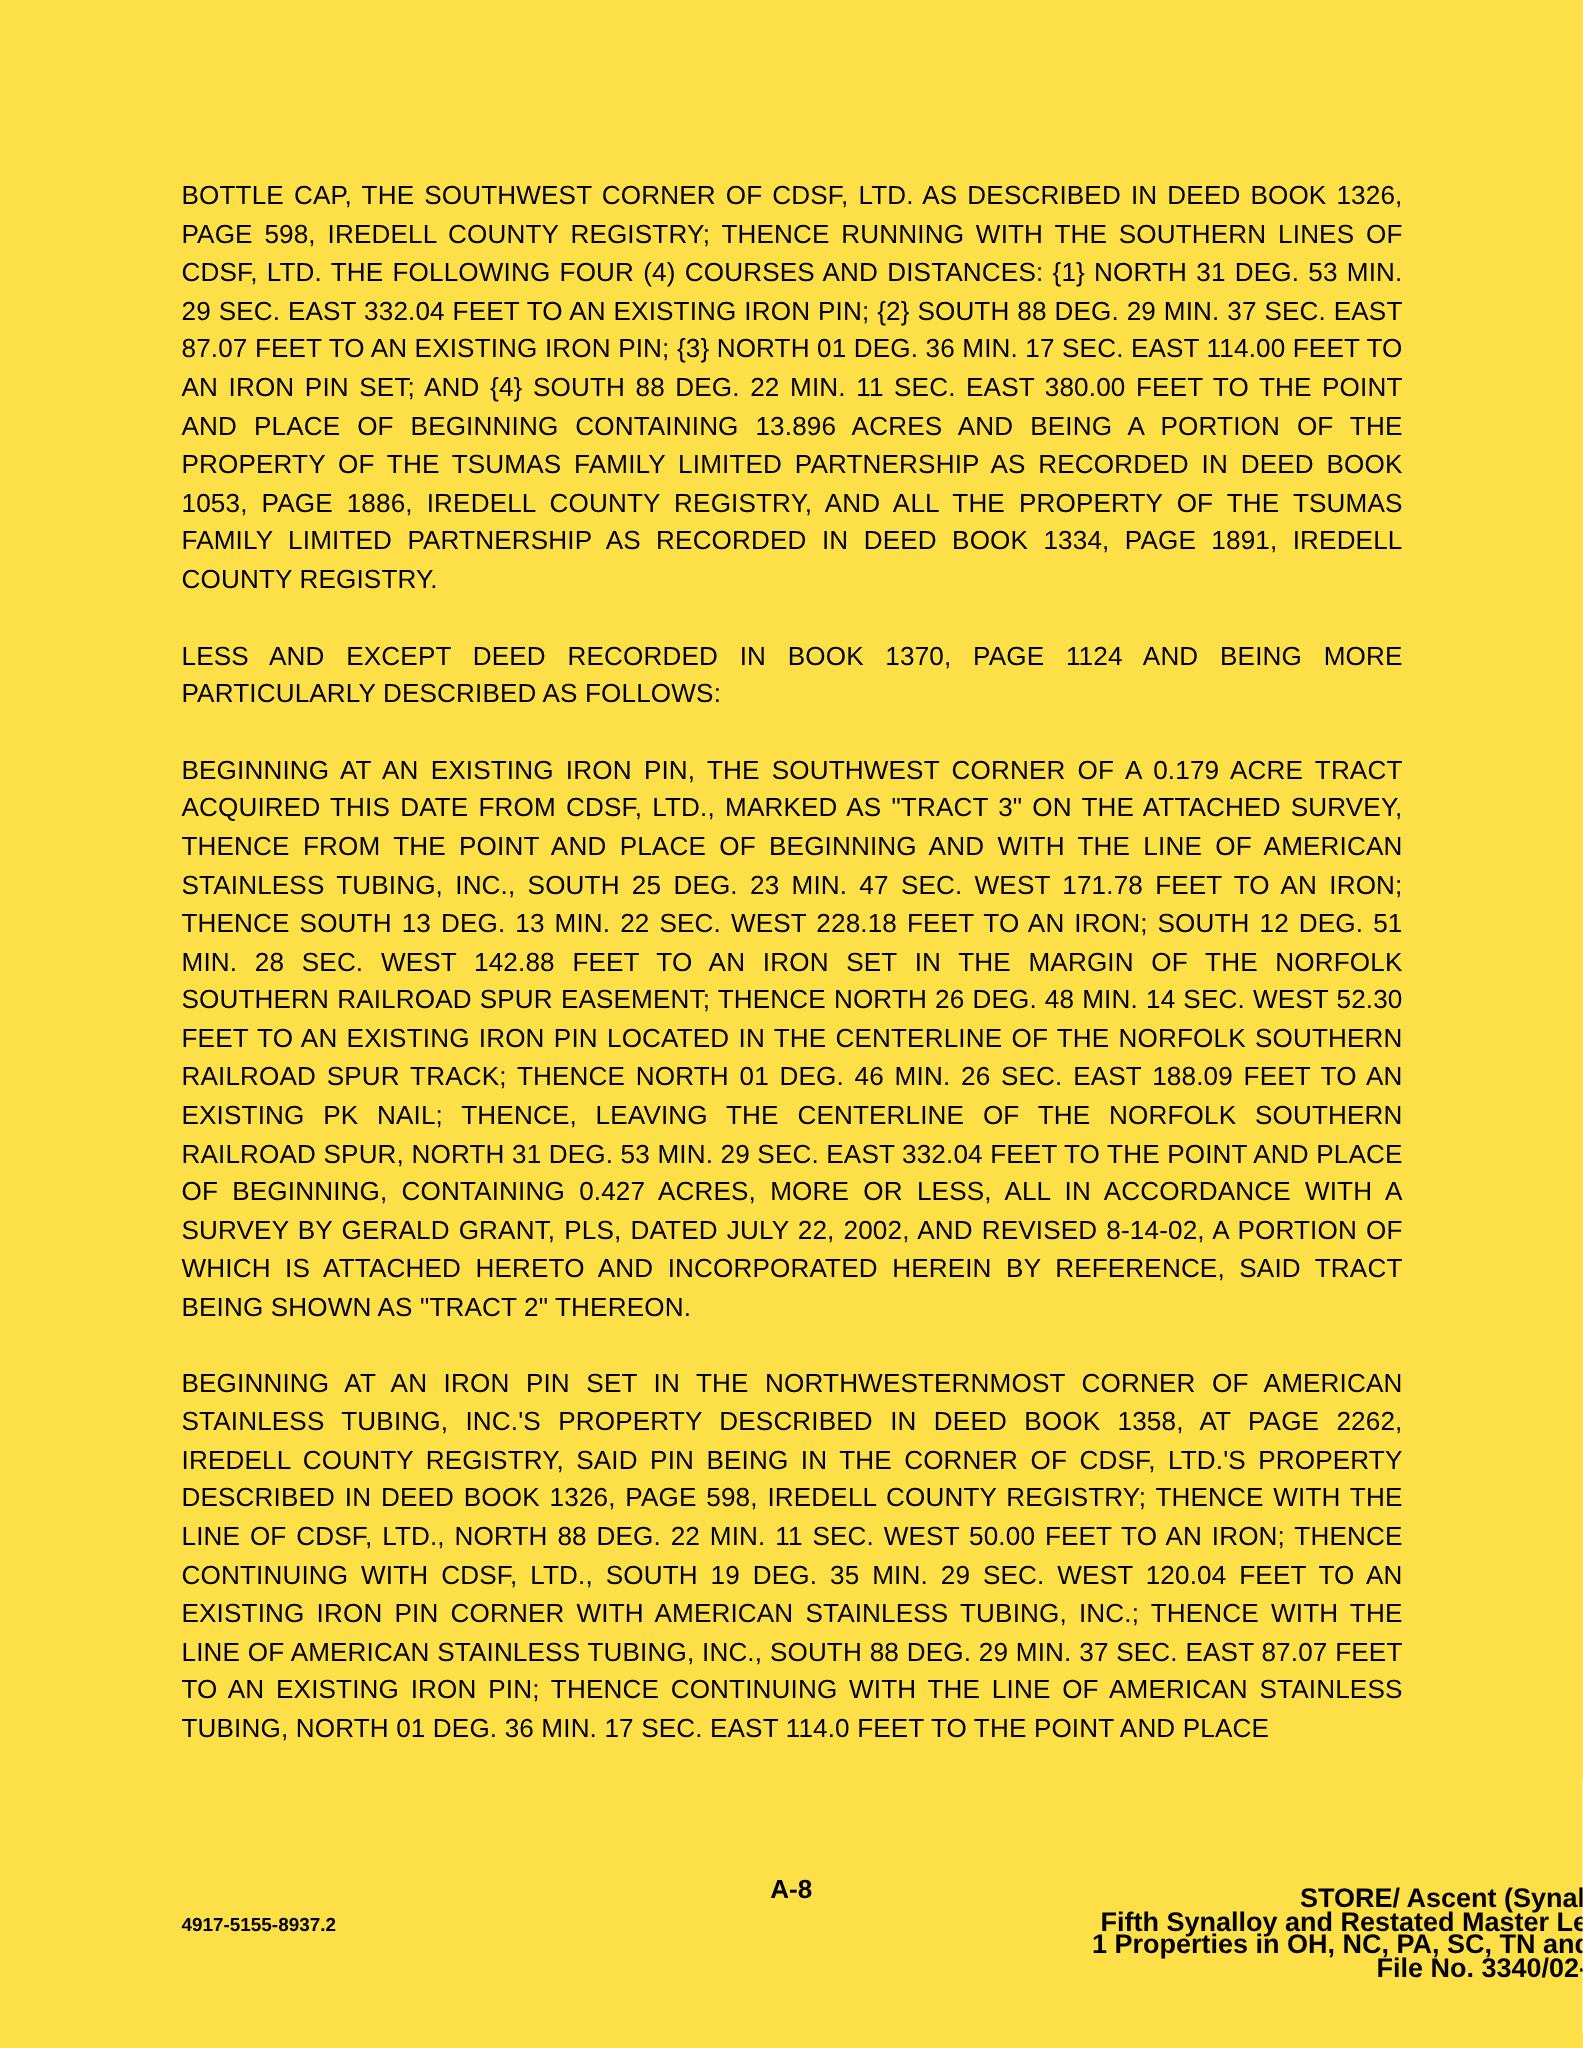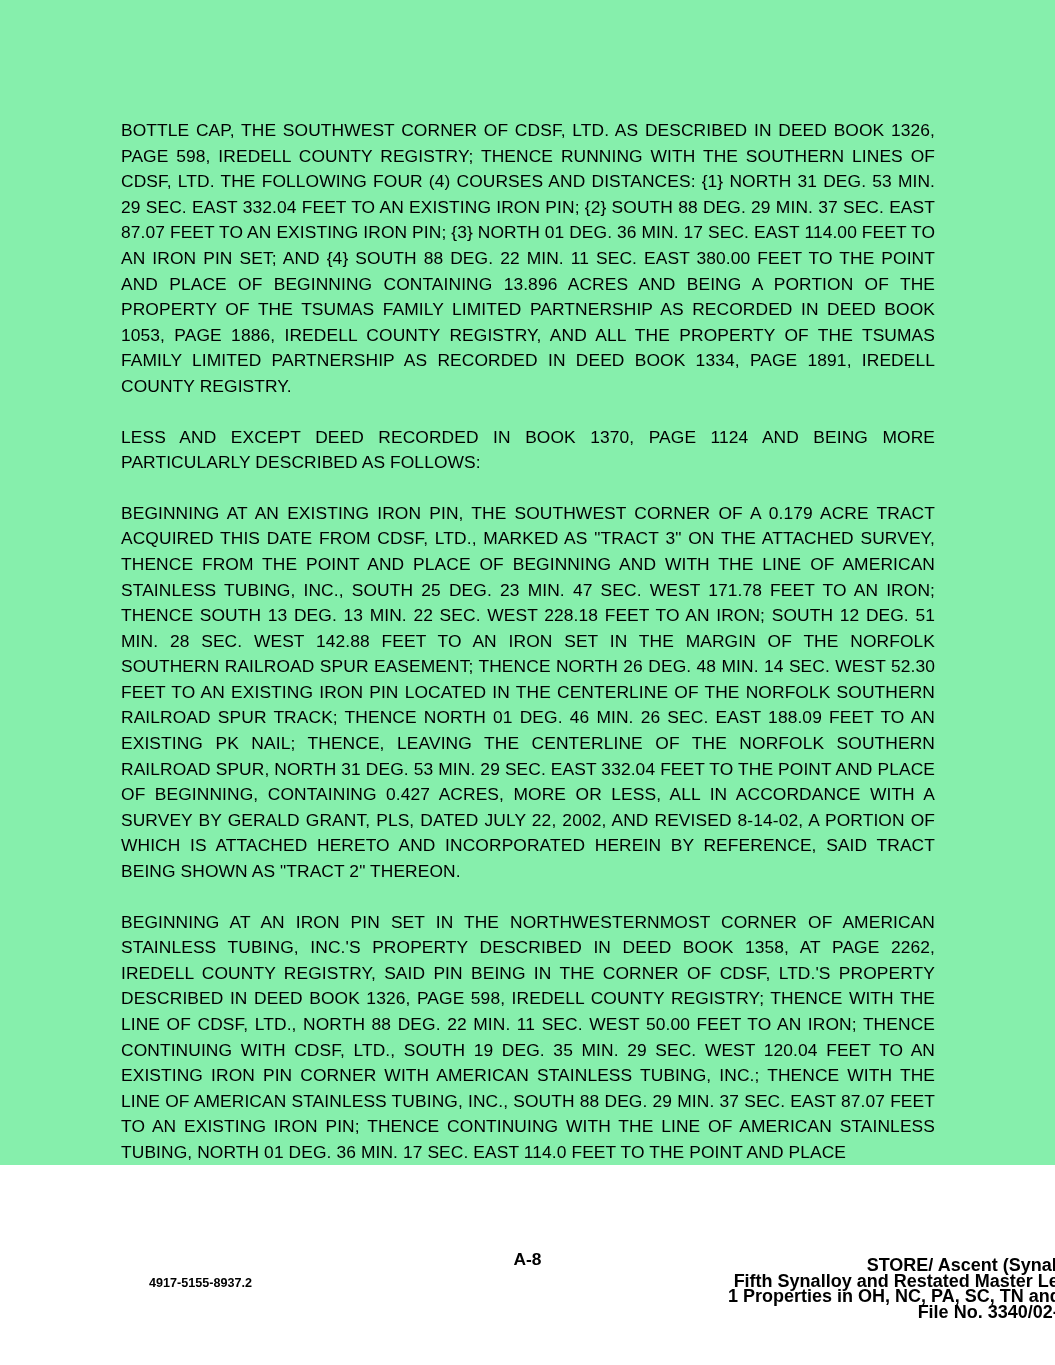--- a/index.html
+++ b/index.html
@@ -13,22 +13,22 @@
     font-family: "Liberation Sans", sans-serif;
     color: #000000;
     position: relative;
     overflow: hidden;
   }
   .page {
     position: absolute;
     left: 0;
     top: 0;
     width: 1055px;
-    height: 1165px;
-    background: #86efac;
+    height: 1365px;
+    background: #fde047;
   }
   .body-area {
     position: absolute;
     left: 121px;
     top: 118px;
     width: 814px;
   }
   p.para {
     margin: 0 0 25px 0;
     font-size: 17.4px;
@@ -56,21 +56,20 @@
     text-align: center;
     font-size: 17.4px;
     line-height: 22px;
   }
   .doc-id {
     position: absolute;
     left: 121px;
     top: 27px;
     font-size: 12.6px;
     line-height: 16px;
-    margin-left: 28px;
   }
   .footer-block {
     position: absolute;
     left: 728px;
     top: 10px;
     font-size: 18px;
     line-height: 15.5px;
     white-space: nowrap;
     text-align: right;
   }

